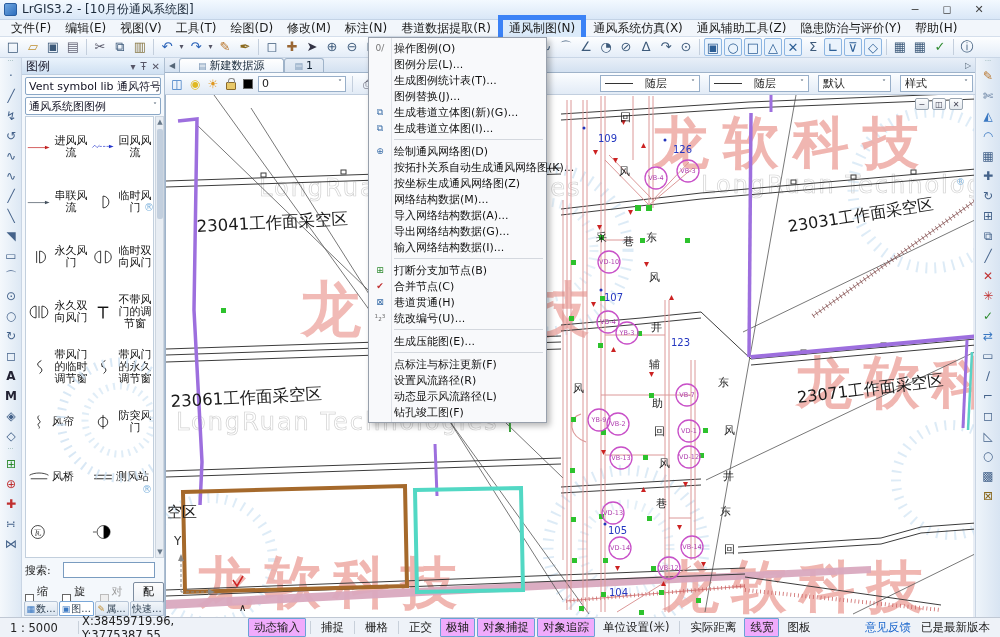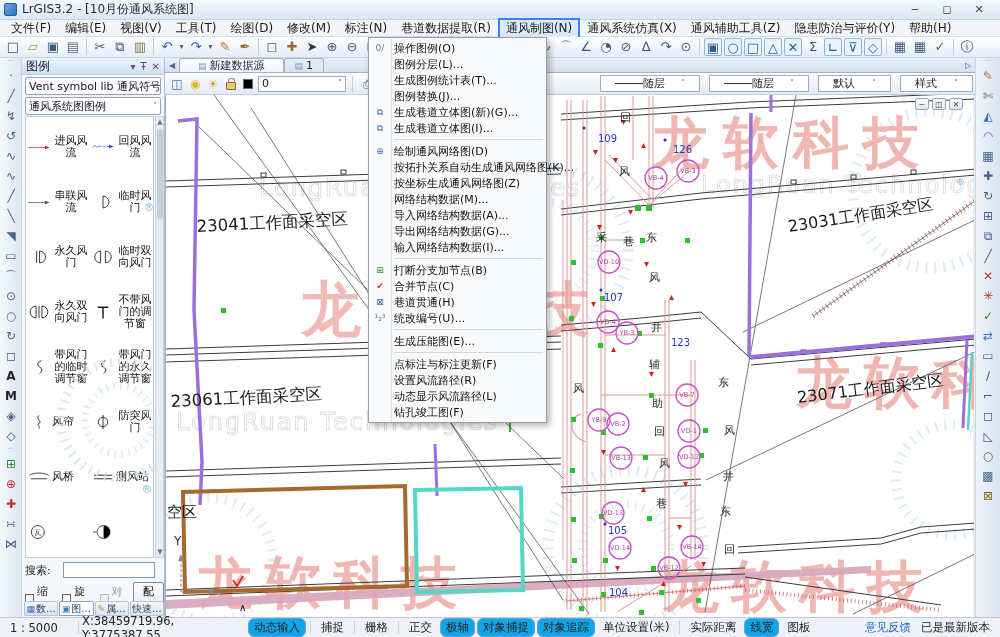--- a/index.html
+++ b/index.html
@@ -12,21 +12,21 @@
     display:flex; align-items:center; padding:0 4px; }
   .appicon { width:13px; height:13px; background:linear-gradient(135deg,#6fa6e0,#2f6fbe); border:1px solid #2a5ea0; border-radius:2px; margin-right:5px; }
   .title-text { font-size:12px; color:#1c2a3a; }
   .title-controls { margin-left:auto; display:flex; gap:14px; padding-right:8px; }
   .title-controls span { font-size:11px; color:#444; width:18px; text-align:center; cursor:default; }
 
   
   .menubar { position:absolute; left:0; top:20px; width:1000px; height:17px;
     background:#f2f6fb; border-bottom:1px solid #d5dfec; display:flex; align-items:center; padding-left:4px; }
   .menubar .m-item { padding:1px 7px; font-size:12px; color:#1b1b1b; white-space:nowrap; }
-  .menubar .m-item.active { background:#dcebfa; border:2px solid #3b82f6; padding:0 6px; }
+  .menubar .m-item.active { background:#dcebfa; border:5px solid #3b82f6; padding:0 6px; }
 
   
   .toolbar { position:absolute; left:0; top:37px; width:1000px; height:21px;
     background:linear-gradient(#fdfeff,#e4edf8); border-bottom:1px solid #c9d6e6;
     display:flex; align-items:center; padding-left:3px; }
   .tb-i { width:20px; height:18px; line-height:18px; text-align:center; font-size:13px; color:#3d5a7a; }
   .tb-i.sm { width:9px; font-size:8px; color:#556; }
   .tb-i.txt { font-size:9px; font-weight:bold; }
   .tb-i.toggle { border:1px solid #8db6e2; background:#eaf3fc; width:18px; margin:0 1px; border-radius:2px; color:#2d5f96; }
   .tb-sep { width:1px; height:16px; background:#c4cfdd; margin:0 3px; }
@@ -83,21 +83,21 @@
   .doc-tab .dt-ic { font-size:9px; color:#7b96b5; }
   .layerbar { position:absolute; left:165px; top:73px; width:810px; height:22px;
     background:linear-gradient(#fbfdff,#e2ebf6); border-bottom:1px solid #c2cfdf; display:flex; align-items:center; padding-left:3px; }
   .lb-i { width:18px; text-align:center; font-size:12px; }
   .lock-ic { width:10px; height:8px; border:1.5px solid #8a6a2a; border-radius:1px; position:relative; margin:4px 4px 0 4px; background:#e8c869; }
   .lock-ic:before { content:""; position:absolute; left:1px; top:-5px; width:5px; height:4px; border:1.5px solid #888; border-bottom:none; border-radius:3px 3px 0 0; }
   .swatch { width:10px; height:10px; background:#000; border:1px solid #666; margin:0 3px; }
   .layer-combo { width:88px; height:16px; background:#fff; border:1px solid #98afc9; font-size:11px; display:flex; align-items:center; padding:0 3px; margin-left:2px; }
   .layer-combo .arr { margin-left:auto; font-size:8px; color:#567; }
   .style-combos { position:absolute; left:435px; top:2px; display:flex; gap:9px; }
-  .st-combo { width:100px; height:17px; background:#fff; border:1px solid #98afc9; font-size:11px; display:flex; align-items:center; padding:0 14px; gap:0; }
+  .st-combo { width:100px; height:17px; background:#fff; border:1px solid #98afc9; font-size:11px; display:flex; align-items:center; padding:0 4px; gap:12px; }
   .st-combo.narrow { width:73px; }
   .st-combo .linesample { width:28px; height:0; border-top:1px solid #333; }
   .st-combo .arr { margin-left:auto; font-size:8px; color:#567; }
   .canvas-wrap { position:absolute; left:165px; top:95px; width:808px; height:522px; background:#fff; border-left:1px solid #9fb3c9; }
   .mdi-btns { position:absolute; right:10px; top:3px; display:flex; gap:3px; z-index:5; }
   .mdi-btns span { width:14px; height:12px; background:linear-gradient(#fcfdfe,#e3e8ee); border:1px solid #9aa5b1;
     font-size:8px; line-height:11px; text-align:center; color:#445; border-radius:2px; }
 
   
   .dropdown { position:absolute; left:368px; top:37px; width:179px; background:#f8f9fb;
@@ -109,21 +109,21 @@
   .m-sep { height:1px; background:#d4d8de; margin:3px 3px 3px 25px; }
   .ic-green { color:#2e8b2e; } .ic-red { color:#c03030; } .ic-blue { color:#3a6ea8; } .ic-gray { color:#777; }
 
   
   .statusbar { position:absolute; left:0; top:617px; width:1000px; height:20px; background:#eef2f8;
     border-top:1px solid #c0c8d4; display:flex; align-items:center; font-size:11.5px; color:#222; }
   .sb-scale { padding:0 10px; width:75px; }
   .sb-coords { width:165px; }
   .sb-sep { width:1px; height:13px; background:#c8d0da; margin:0 3px; }
   .st-btn { padding:1px 5px; margin:0 1px; border:1px solid transparent; white-space:nowrap; }
-  .st-btn.on { border:1px solid #6ba1d6; background:#0ea5e9; border-radius:6px; }
+  .st-btn.on { border:1px solid #6ba1d6; background:#f0abfc; border-radius:1px; }
   .sb-right { margin-left:auto; display:flex; align-items:center; gap:10px; padding-right:10px; }
   .sb-link { color:#1a66cc; }
 
   svg text { font-family:"DejaVu Sans","Liberation Sans",sans-serif; }
 </style>
 </head>
 <body>
 
 <div class="titlebar">
   <div class="appicon"></div>

